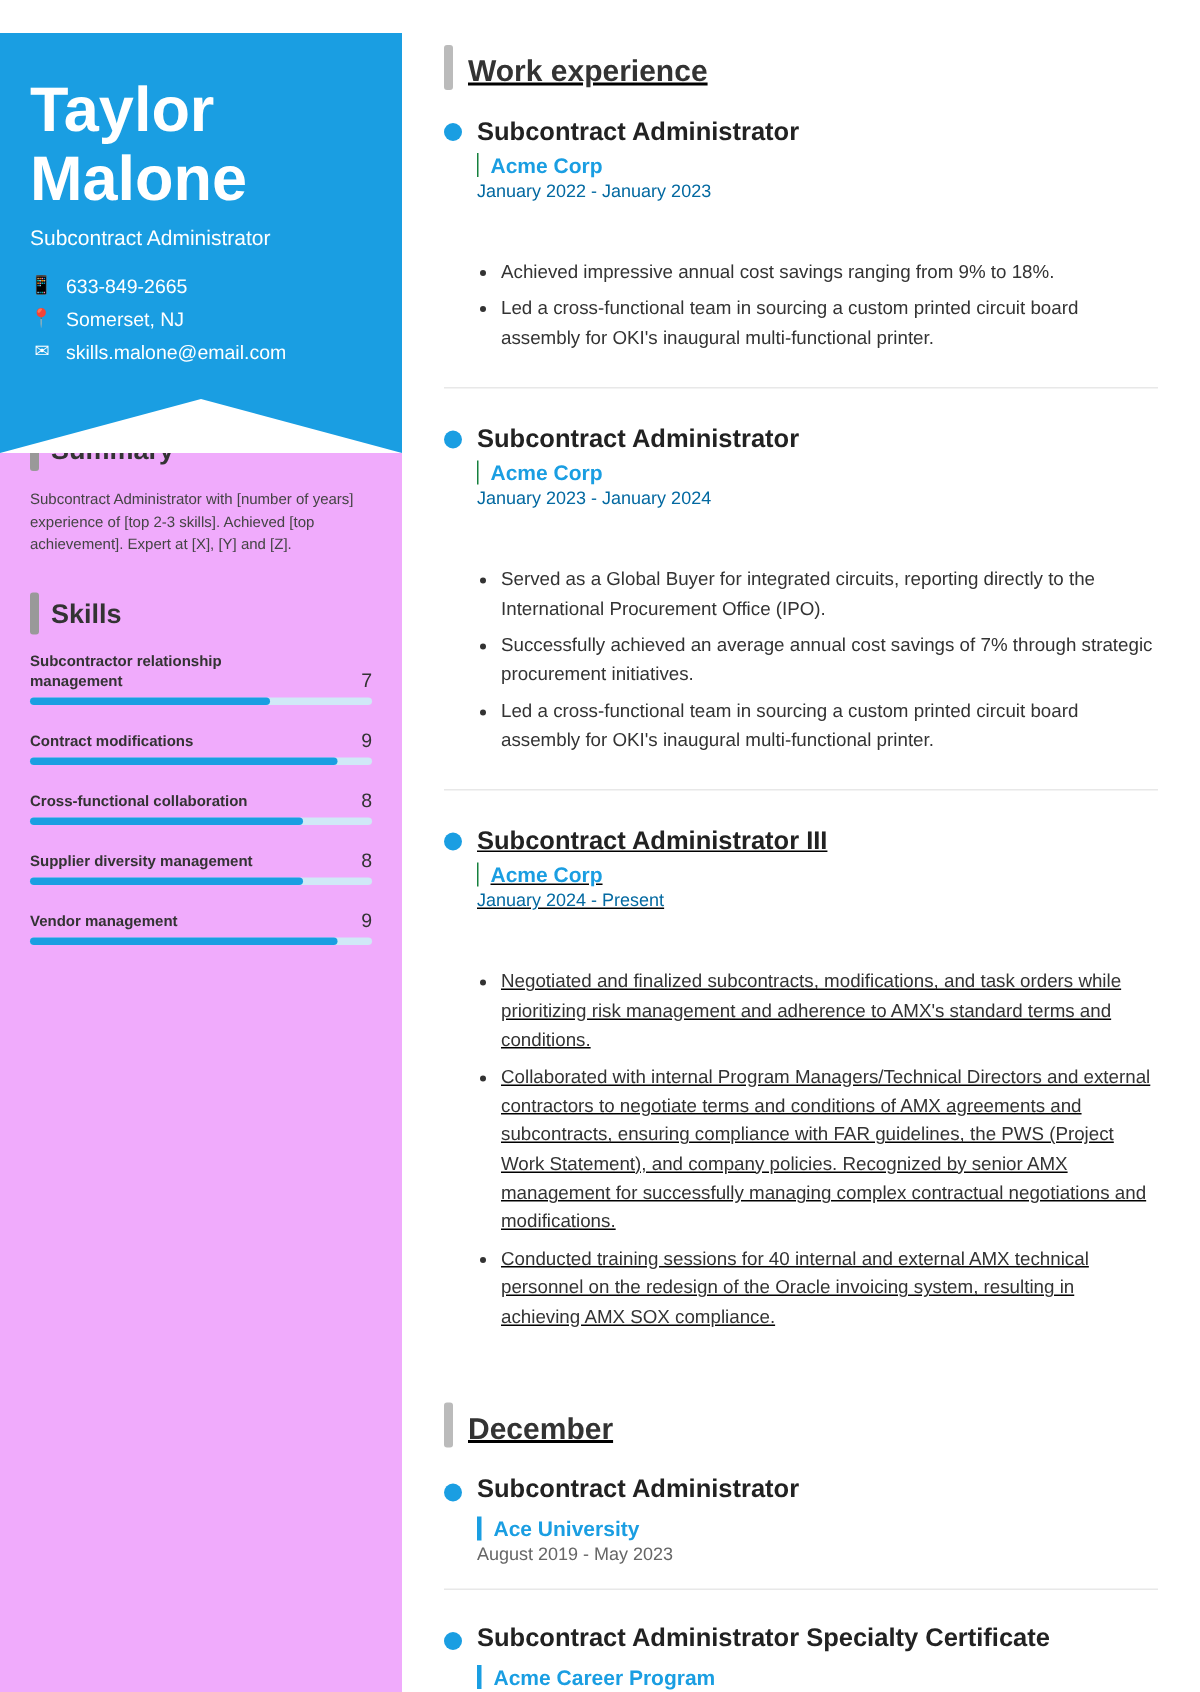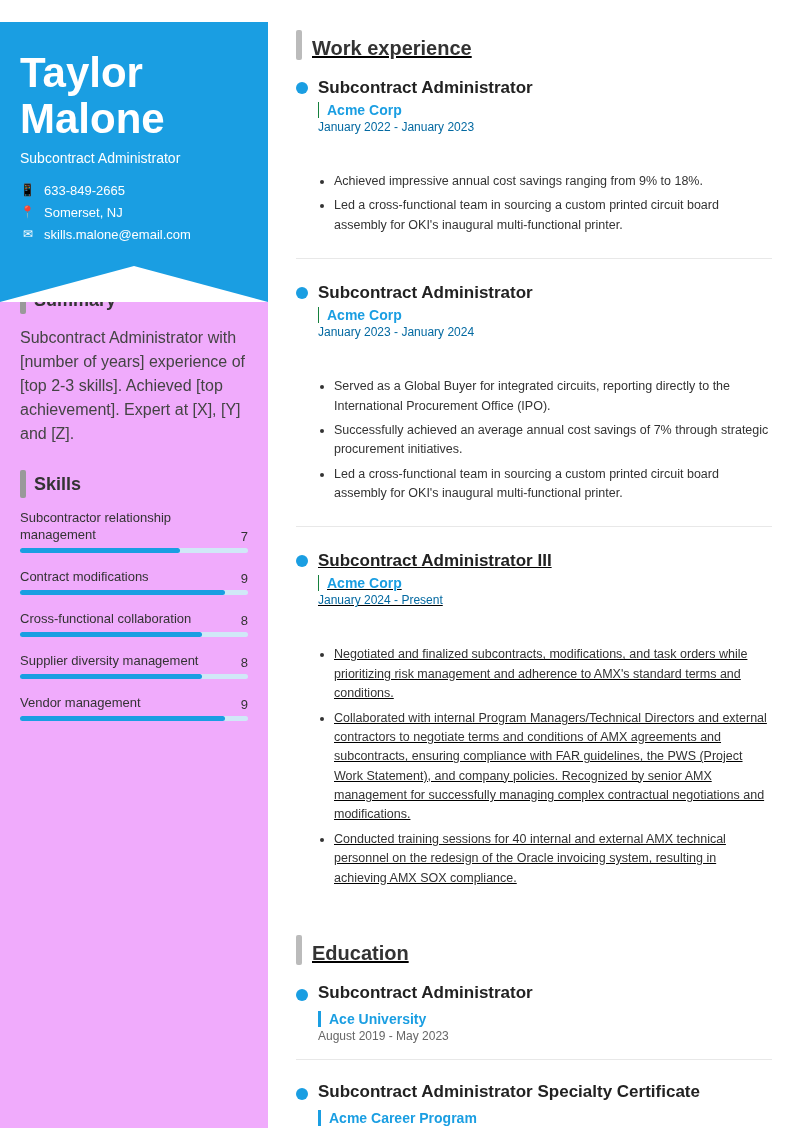--- a/index.html
+++ b/index.html
@@ -86,39 +86,39 @@
       height: 28px;
       background: #999;
       border-radius: 2px;
     }
     .section-heading-text {
       font-size: 18px;
       font-weight: 700;
       color: #333;
     }
     .summary-text {
-      font-size: 16px;
+      font-size: 10px;
       color: #444;
       line-height: 1.5;
       margin-bottom: 24px;
     }
     .skills-section { margin-top: 8px; }
     .skill-item {
       margin-bottom: 16px;
     }
     .skill-row {
       display: flex;
       justify-content: space-between;
       align-items: flex-end;
       margin-bottom: 4px;
     }
     .skill-name {
-      font-size: 13px;
+      font-size: 10px;
       color: #333;
-      font-weight: 400;
+      font-weight: 700;
       max-width: 180px;
       line-height: 1.3;
     }
     .skill-score {
       font-size: 13px;
       color: #333;
       font-weight: 500;
     }
     .skill-bar-bg {
       width: 100%;
@@ -372,21 +372,21 @@
       <ul class="job-bullets">
             <li>Negotiated and finalized subcontracts, modifications, and task orders while prioritizing risk management and adherence to AMX's standard terms and conditions.</li>
             <li>Collaborated with internal Program Managers/Technical Directors and external contractors to negotiate terms and conditions of AMX agreements and subcontracts, ensuring compliance with FAR guidelines, the PWS (Project Work Statement), and company policies. Recognized by senior AMX management for successfully managing complex contractual negotiations and modifications.</li>
             <li>Conducted training sessions for 40 internal and external AMX technical personnel on the redesign of the Oracle invoicing system, resulting in achieving AMX SOX compliance.</li>
           </ul>
     </div>
       </div>
 
     <div class="main-section-heading" style="margin-top:10px;">
       <div class="main-section-bar"></div>
-      <div class="main-section-title">Education</div>
+      <div class="main-section-title">December</div>
     </div>
 
     <div id="edu-container">
         <div class="edu-entry">
       <div class="job-title-row">
         <div class="job-dot"></div>
         <div class="edu-title" style="margin-left:0;">Subcontract Administrator</div>
       </div>
       <div class="edu-school">Ace University</div>
       <div class="edu-dates">August 2019 - May 2023</div>

